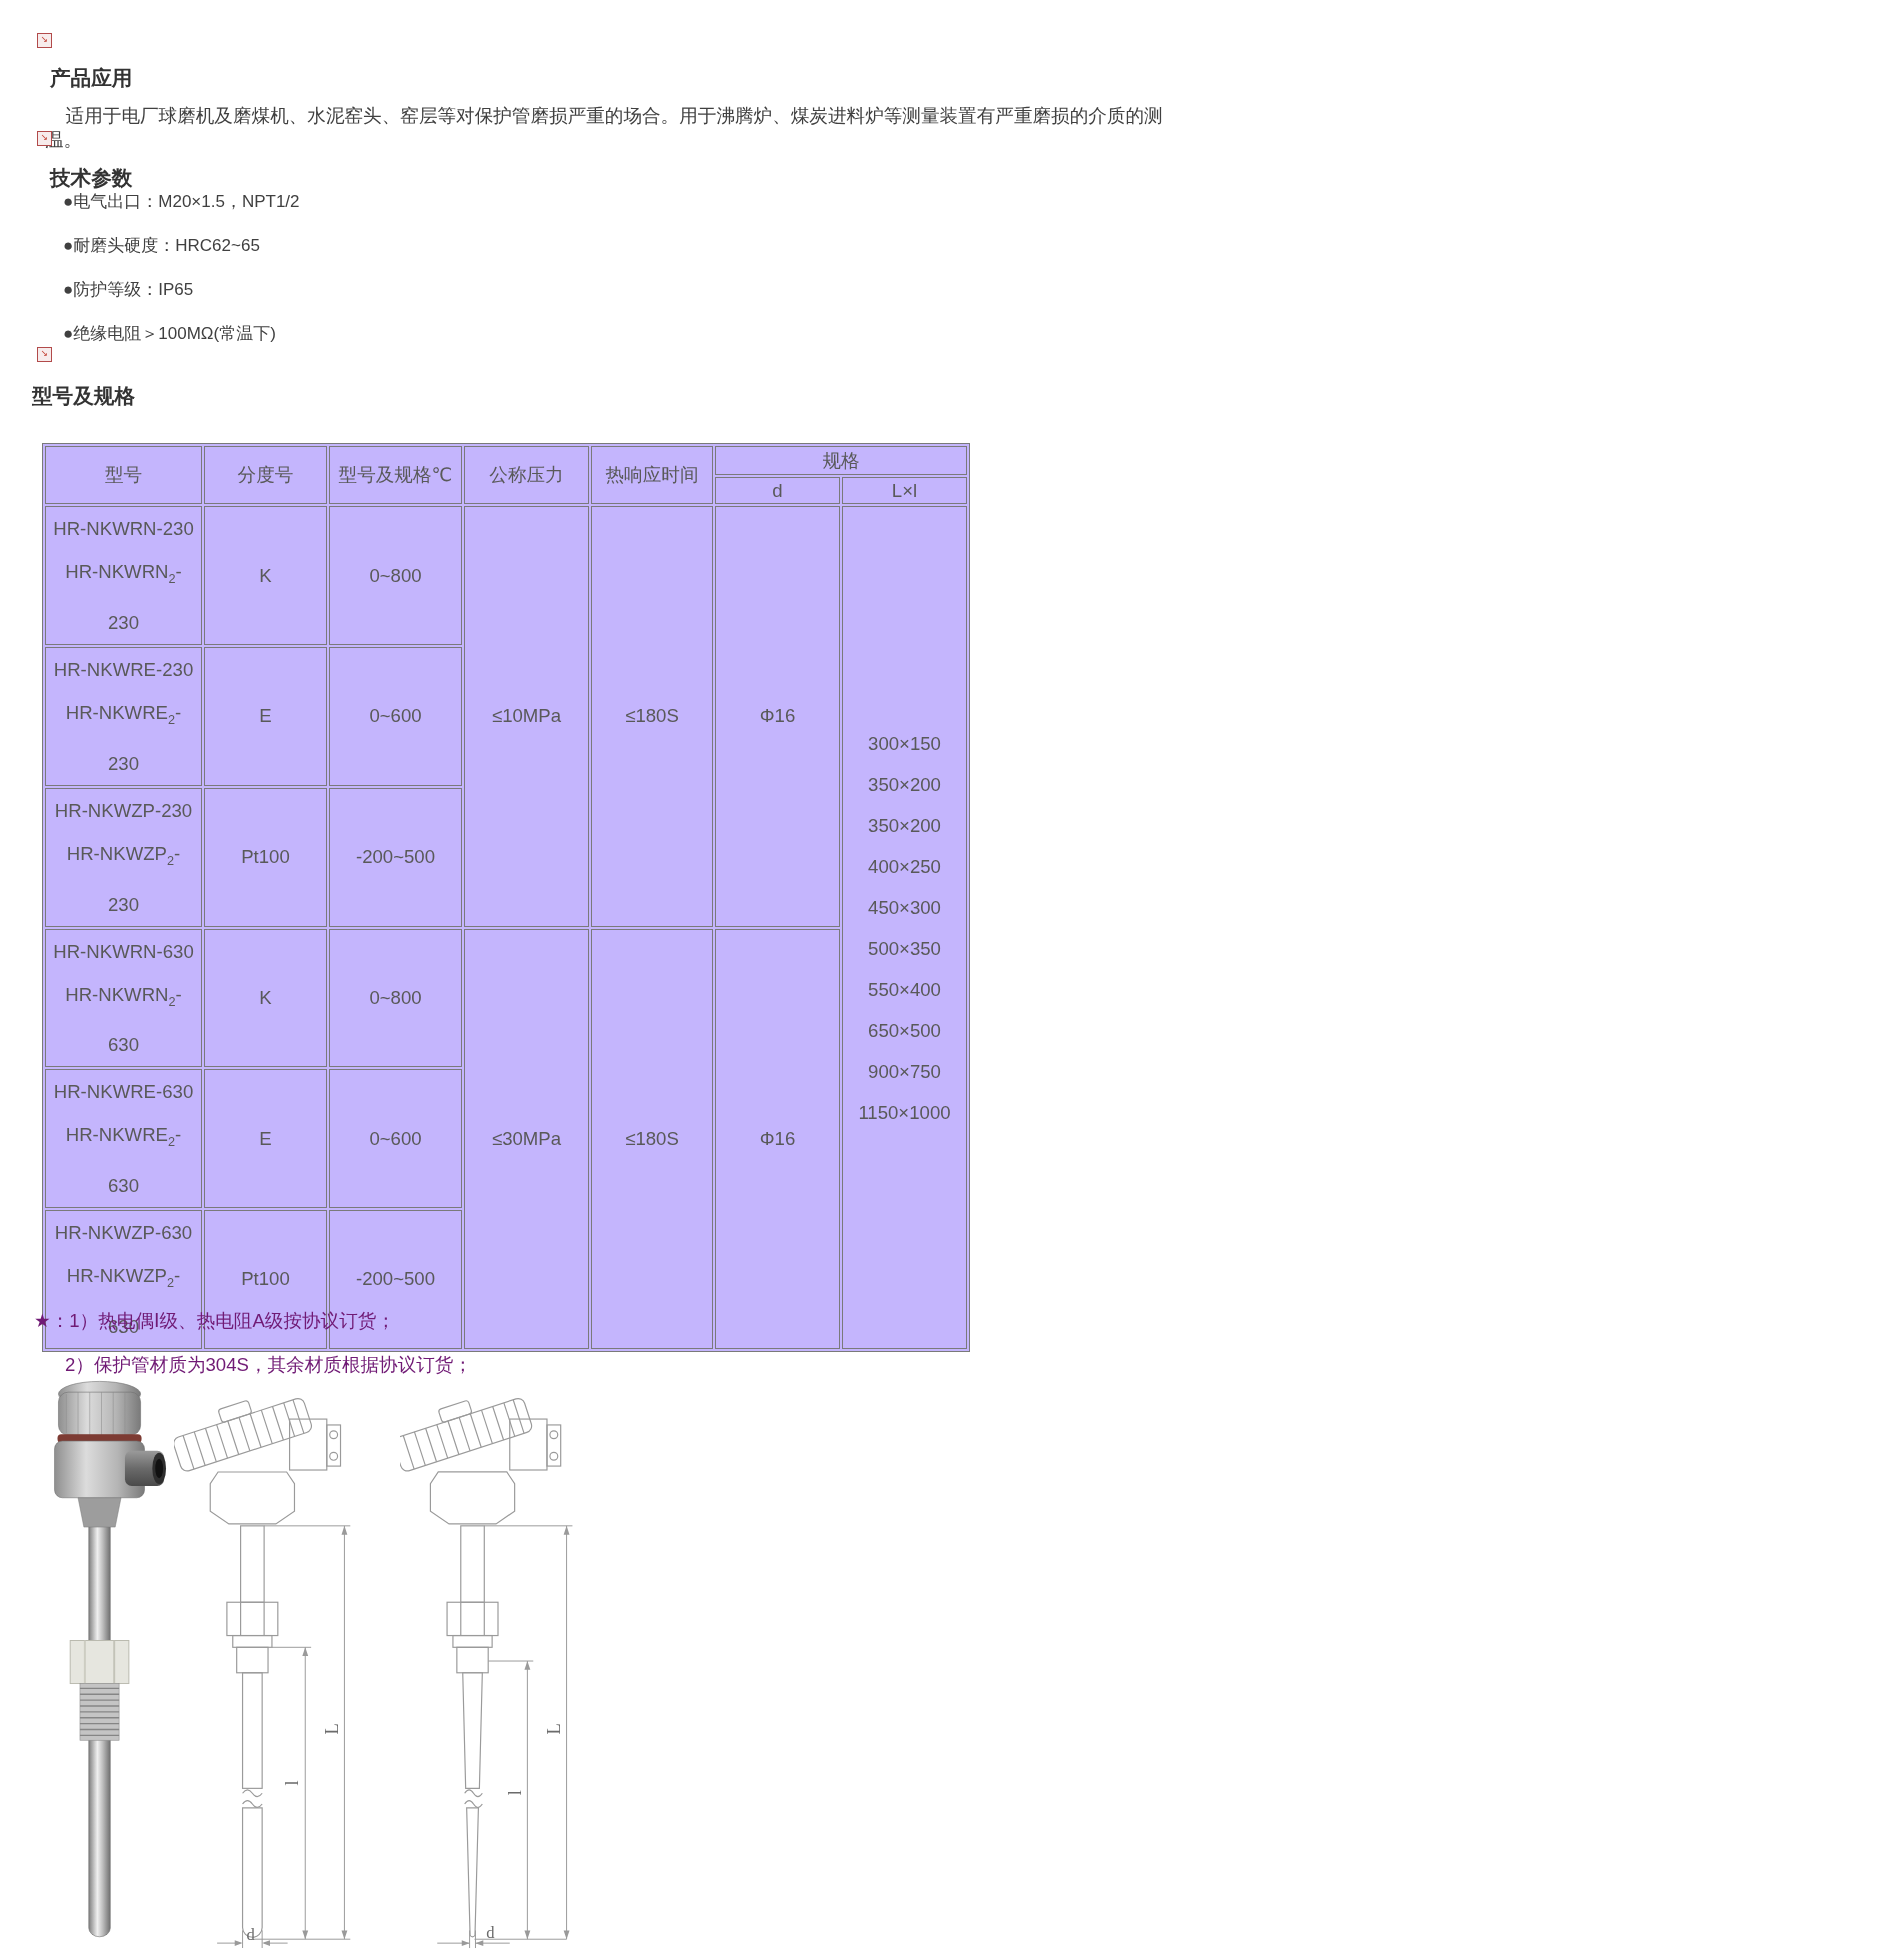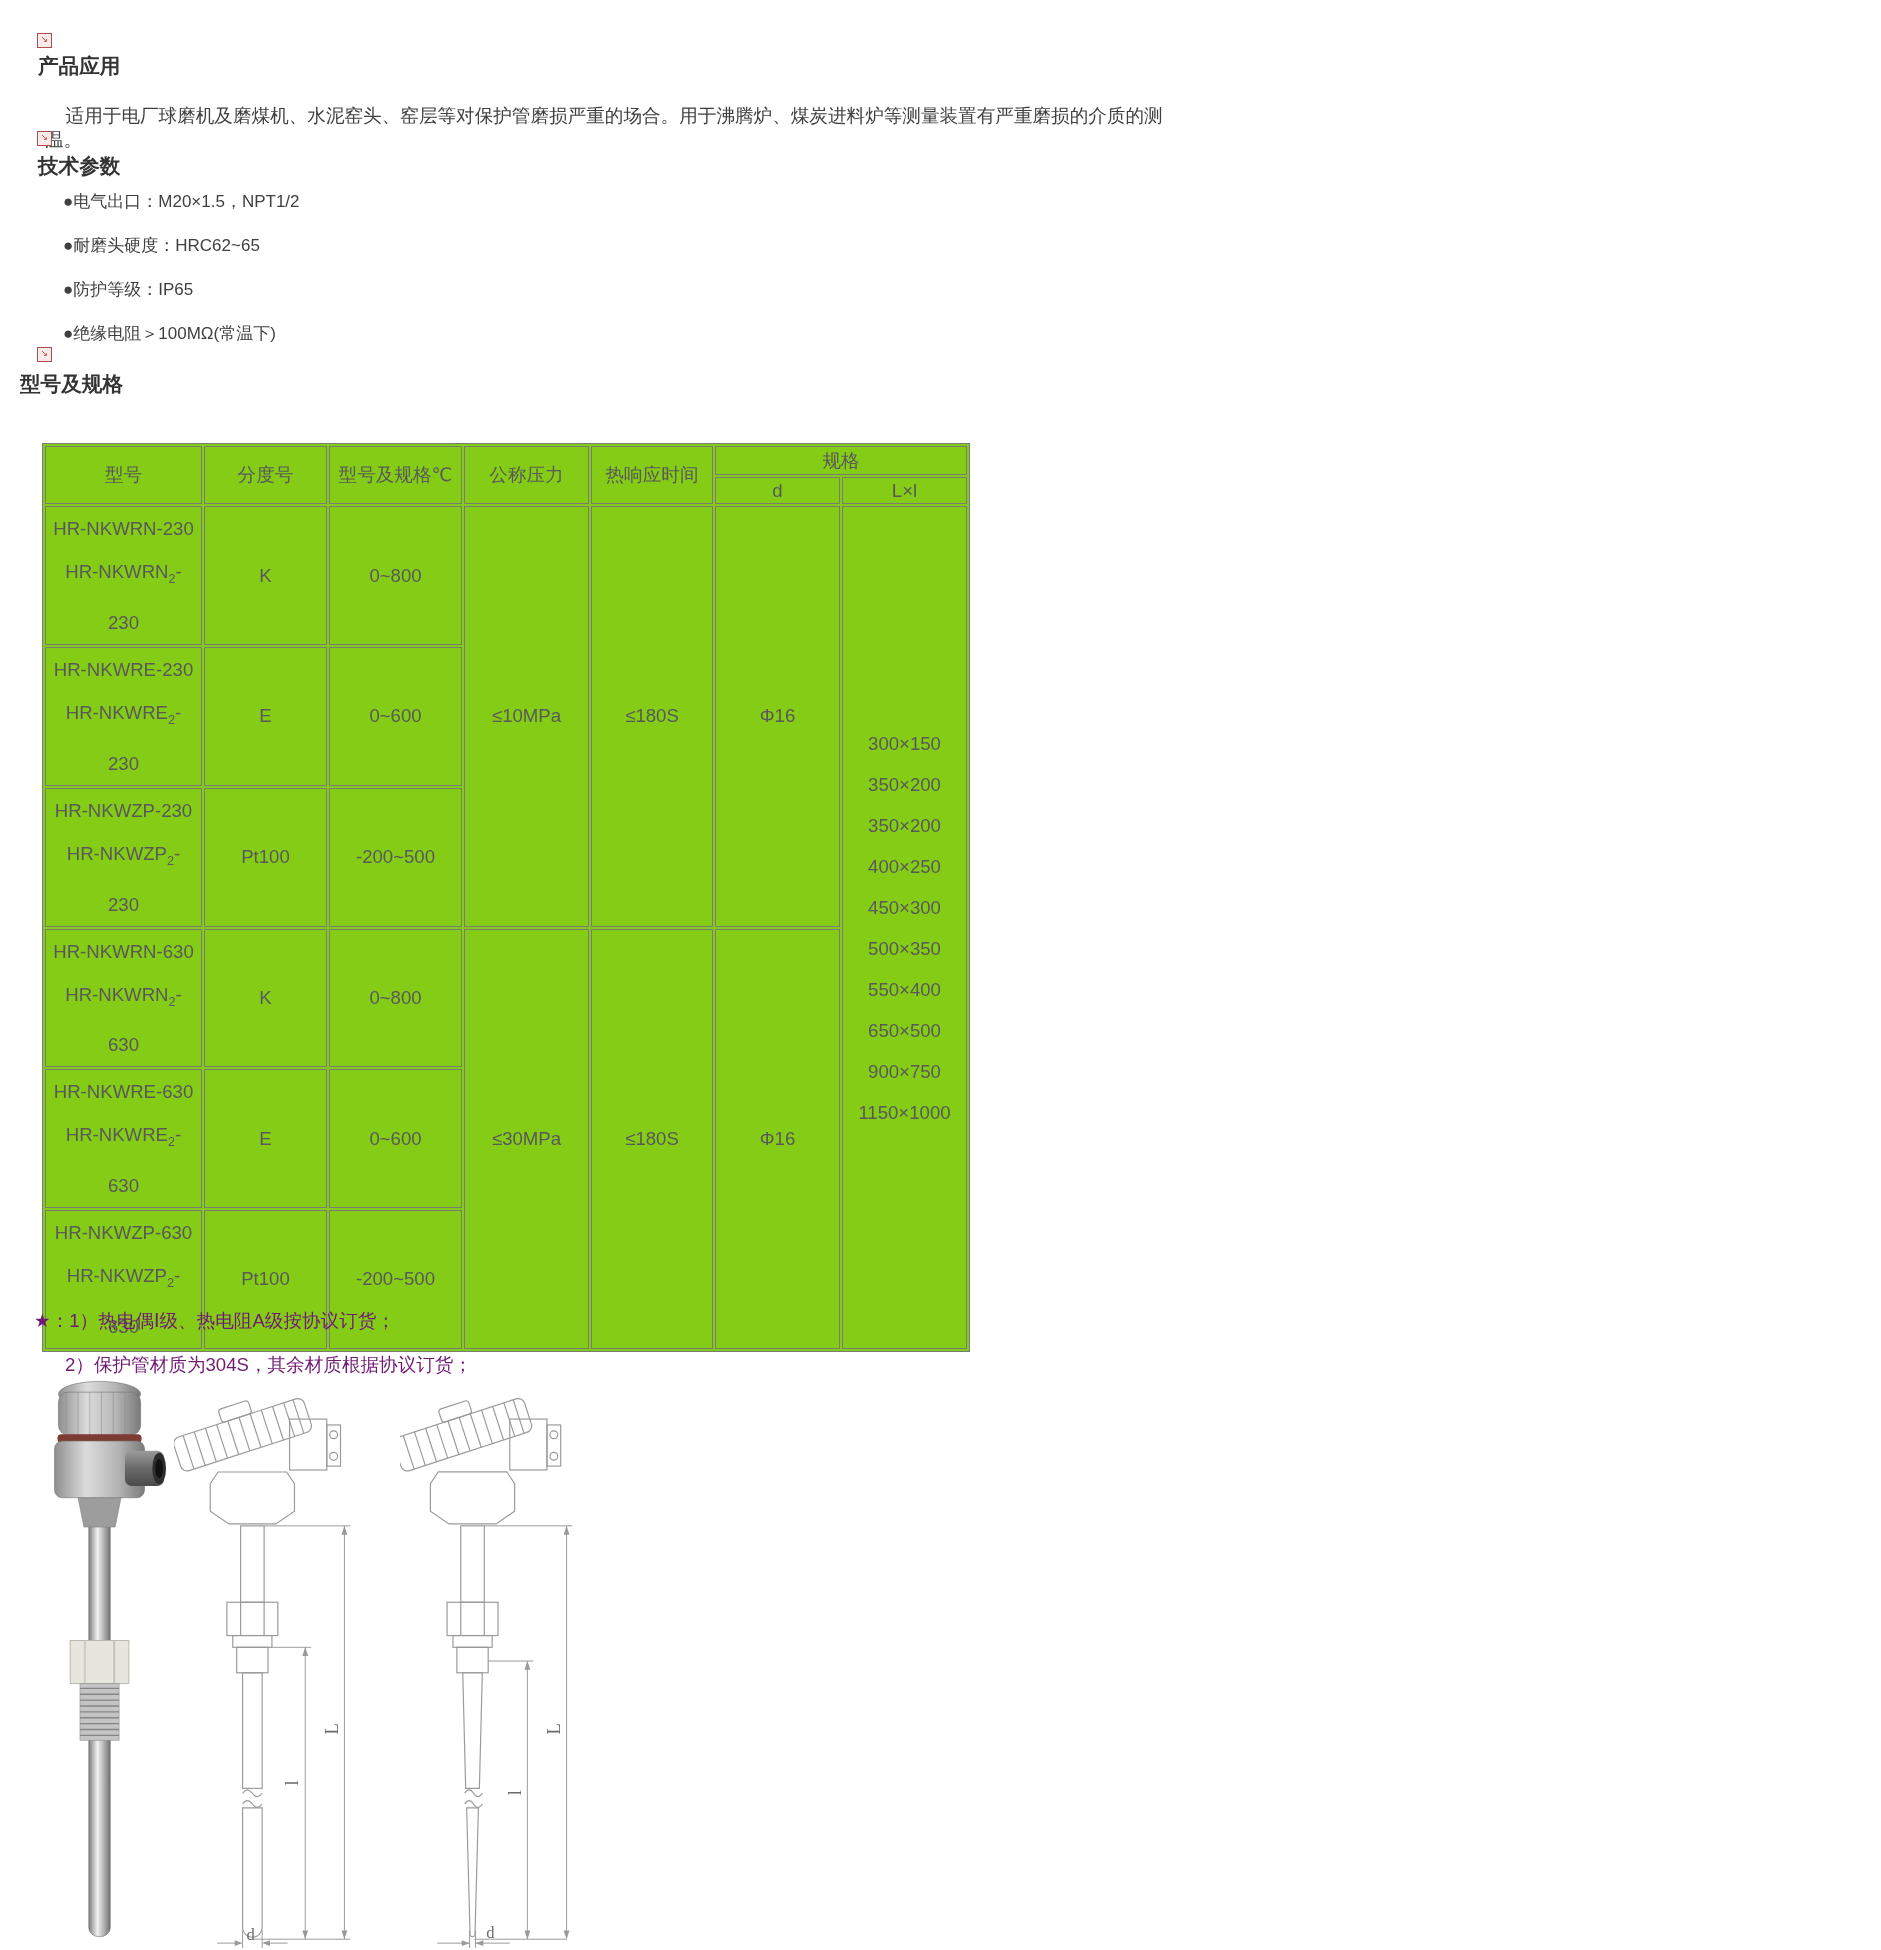--- a/index.html
+++ b/index.html
@@ -8,34 +8,34 @@
     font-family:"Liberation Sans","DejaVu Sans",sans-serif;color:#404040;
     overflow:hidden;
   }
   .abs{position:absolute;}
   .ph-icon{
     width:12.7px;height:12.7px;border:1px solid #b24a4a;background:#f7ecec;
     font-size:8.8px;line-height:11.8px;text-align:center;color:#c0392b;
     display:block;
   }
   h2.sec{
-    margin:4px;font-size:20.6px;font-weight:bold;color:#333333;line-height:25.5px;
+    margin:16px;font-size:20.6px;font-weight:bold;color:#333333;line-height:25.5px;
   }
   p.desc{
     margin:10px;font-size:18.6px;line-height:23.5px;color:#404040;text-indent:20.6px;width:1137px;
   }
   .bullet{
     font-size:17px;color:#404040;line-height:21.6px;margin-bottom:22.5px;white-space:nowrap;
   }
   .note{
     font-size:18.6px;color:#701a75;line-height:23.5px;white-space:nowrap;
   }
   table.spec{
     border-collapse:separate;border-spacing:2px;border:1px solid #7a7a7a;
-    table-layout:fixed;background:#84cc16;
+    table-layout:fixed;background:#c4b5fd;
   }
   table.spec th, table.spec td{
     border:1px solid #7a7a7a;box-sizing:border-box;
     font-size:18.6px;font-weight:normal;color:#595959;
     text-align:center;vertical-align:middle;padding:0;
   }
   tr.hrow1 th{height:29px;}
   tr.hrow2 th{height:27.4px;}
   tr.brow{height:130px;margin-top:20px;}
   td.model{

